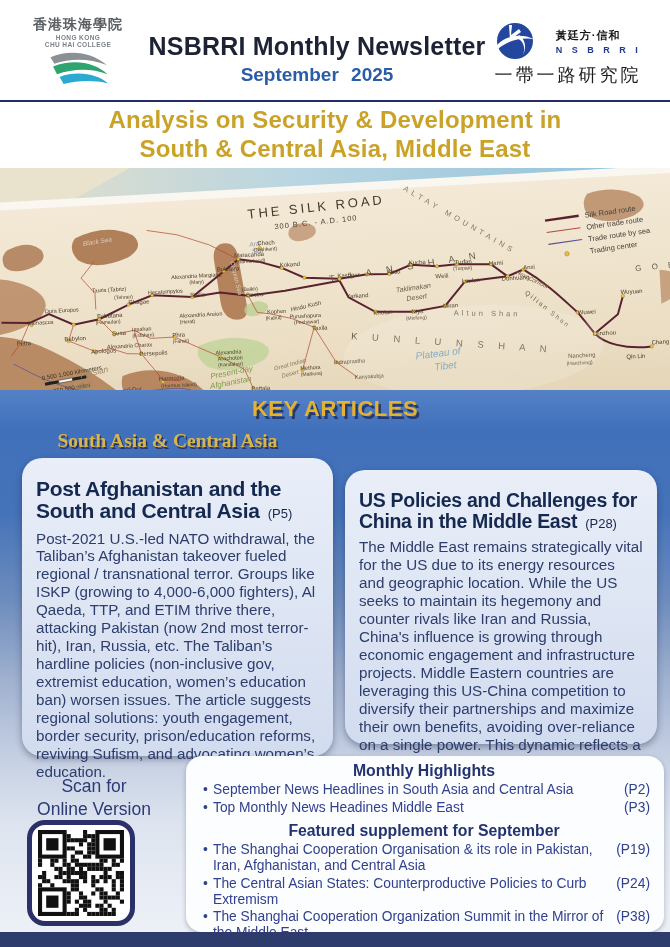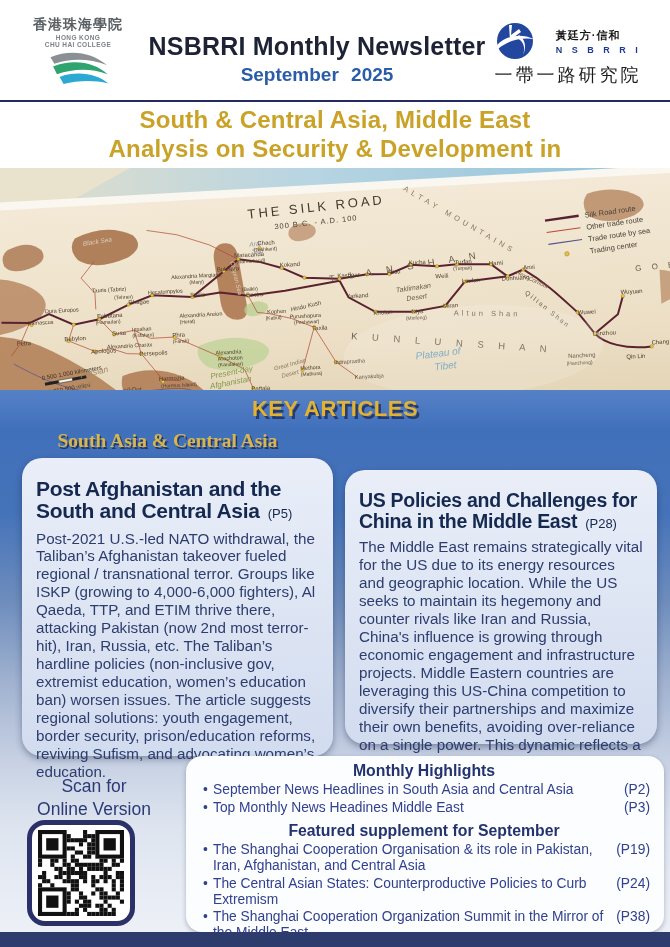--- a/index.html
+++ b/index.html
@@ -104,22 +104,22 @@
           <div class="lr-acr">N S B R R I</div>
         </div>
       </div>
       <div class="lr-bottom">一帶一路研究院</div>
     </div>
   </div>
 
   <div class="divider"></div>
 
   <div class="title-block">
+    <div>Analysis on Security &amp; Development in</div>
     <div>South &amp; Central Asia, Middle East</div>
-    <div>Analysis on Security &amp; Development in</div>
   </div>
 
   <div class="map-wrap">
     <svg width="670" height="222" viewBox="0 0 670 222">
       <defs>
         <linearGradient id="sky" x1="0" y1="0" x2="1" y2="0">
           <stop offset="0" stop-color="#e5dfc9"></stop>
             <stop offset="0.45" stop-color="#b8d5e2"></stop>
             <stop offset="1" stop-color="#8fc2da"></stop>
         </linearGradient>

